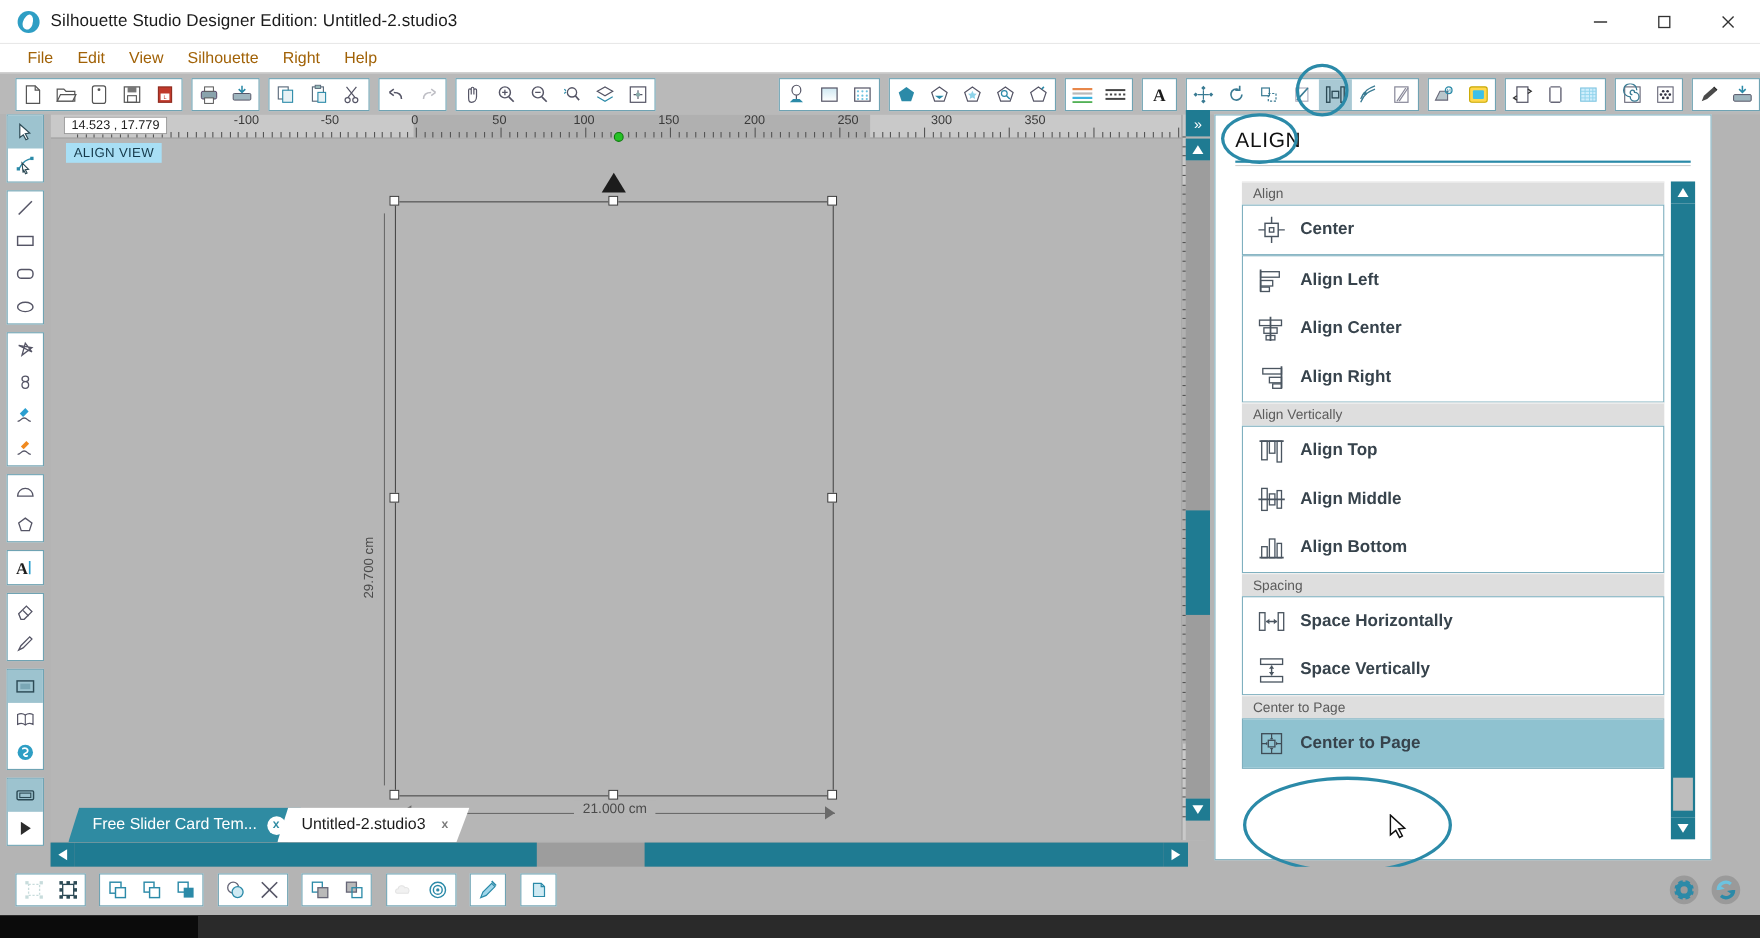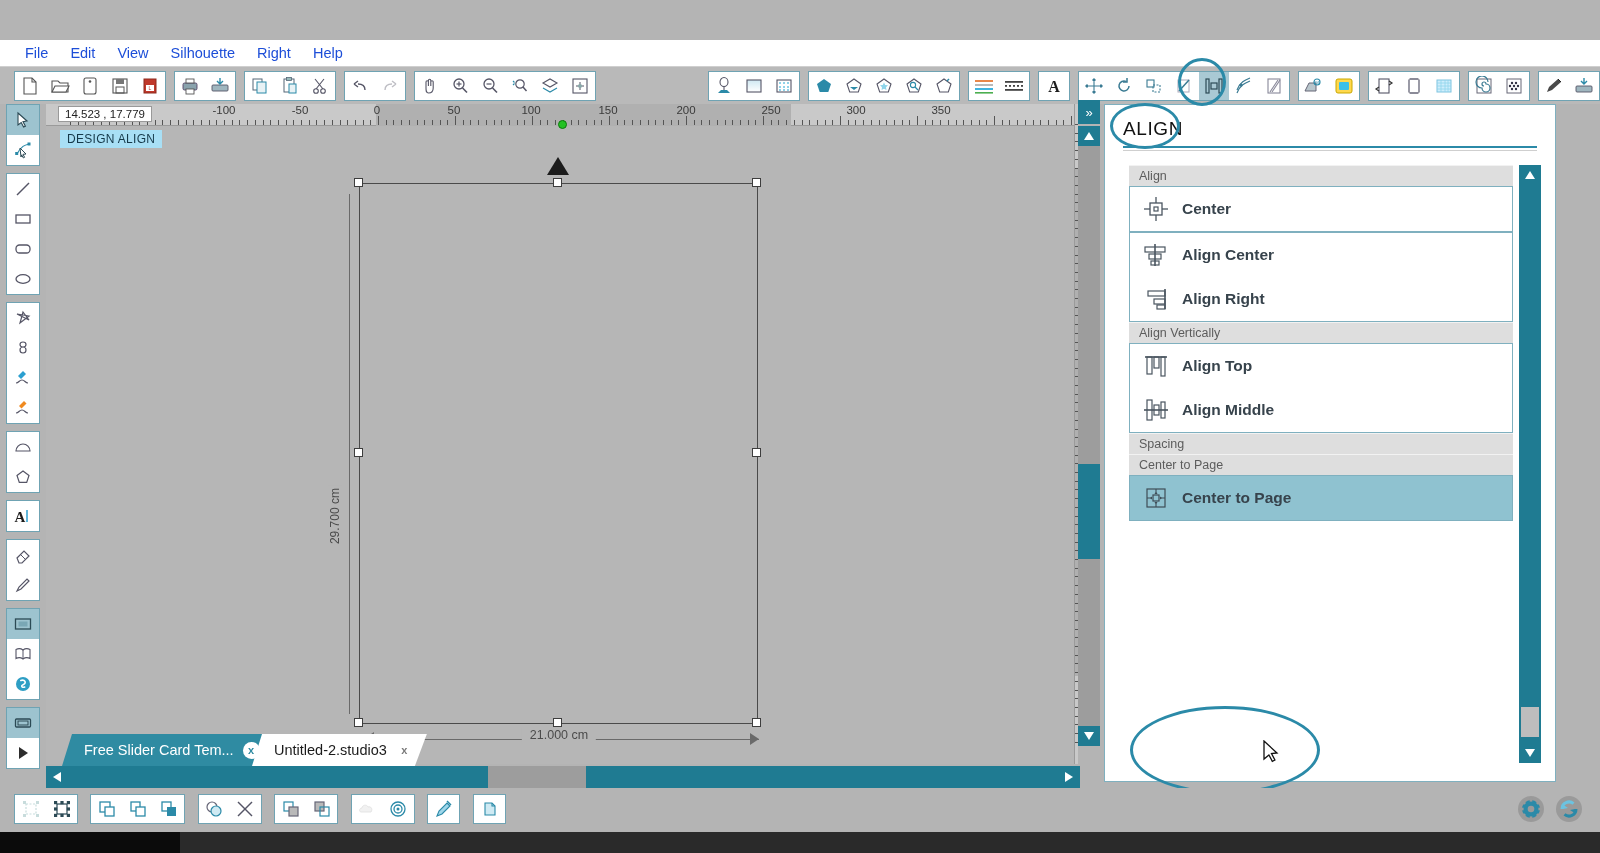--- a/index.html
+++ b/index.html
@@ -32,21 +32,21 @@
     width: 58px; height: 40px; display: flex; align-items: center; justify-content: center;
     color: #333; font-size: 15px;
   }
   .win-btn svg { display: block; }
 
   
   .menubar {
     position: absolute; left: 0; top: 40px; width: 1600px; height: 26px;
     background: #ffffff; display: flex; align-items: center; padding-left: 14px;
   }
-  .menu-item { font-size: 14.5px; color: #1d4ed8; padding: 2px 11px; cursor: default; }
+  .menu-item { font-size: 14.5px; color: #a16207; padding: 2px 11px; cursor: default; }
 
   
   .toolbar {
     position: absolute; left: 0; top: 66px; width: 1600px; height: 38px;
     background: #b9b9b9; border-top: 1px solid #cfcfcf;
     display: flex; align-items: center;
   }
   .tgroup {
     display: flex; align-items: center; height: 30px;
     border: 1px solid #6fa3b3; background: #ffffff; margin-left: 8px;
@@ -293,20 +293,42 @@
   .bbtn.dis { opacity: .4; }
   .bottom-right-icons { position: absolute; right: 16px; top: 6px; display: flex; gap: 8px; }
   .taskbar { position: absolute; left: 0; top: 832px; width: 1600px; height: 21px; background: #0b0b0b; }
   .taskbar .tb-seg { position:absolute; left:180px; top:0; width:1420px; height:21px; background:#2a2a2a; }
 </style>
 </head>
 <body>
 
 <div id="app">
 
+  <div class="titlebar">
+    <div class="title-logo"></div>
+    <div class="title-text">Silhouette Studio Designer Edition: Untitled-2.studio3</div>
+    <div class="win-btns">
+      <div class="win-btn">
+        <svg width="16" height="16" viewBox="0 0 16 16">
+            <line x1="2" y1="8" x2="14" y2="8" stroke="#333" stroke-width="1.2"></line>
+          </svg>
+      </div>
+      <div class="win-btn">
+        <svg width="16" height="16" viewBox="0 0 16 16">
+            <rect x="3" y="3" width="10" height="10" fill="none" stroke="#333" stroke-width="1.2"></rect>
+          </svg>
+      </div>
+      <div class="win-btn">
+        <svg width="16" height="16" viewBox="0 0 16 16">
+            <line x1="3" y1="3" x2="13" y2="13" stroke="#333" stroke-width="1.2"></line>
+            <line x1="13" y1="3" x2="3" y2="13" stroke="#333" stroke-width="1.2"></line>
+          </svg>
+      </div>
+    </div>
+  </div>
 
   <div class="menubar">
     <div class="menu-item">File</div>
     <div class="menu-item">Edit</div>
     <div class="menu-item">View</div>
     <div class="menu-item">Silhouette</div>
     <div class="menu-item">Right</div>
     <div class="menu-item">Help</div>
   </div>
 
@@ -949,21 +971,21 @@
           <div class="ruler-tick" style="left:986.5px;height:5px;"></div>
           <div class="ruler-tick" style="left:994.2px;height:5px;"></div>
           <div class="ruler-tick" style="left:1001.9px;height:5px;"></div>
           <div class="ruler-tick" style="left:1009.6px;height:5px;"></div>
           <div class="ruler-tick" style="left:1017.3px;height:5px;"></div>
           <div class="ruler-tick" style="left:1025.0px;height:9px;"></div>
         </div>
       <div class="green-dot" style="left:512px; top:16px;"></div>
     </div>
     <div class="coord-box">14.523 , 17.779</div>
-    <div class="designview">DESIGN ALIGN</div>
+    <div class="designview">ALIGN VIEW</div>
 
     <div class="ruler-v">
       <div class="active-zone" style="top:64px; height:508px;"></div>
       <div class="rv-num" style="left:4px; top:64px;">0</div>
       <div class="rv-num" style="left:4px; top:150px;">50</div>
       <div class="rv-num" style="left:4px; top:237px;">100</div>
       <div class="rv-num" style="left:4px; top:324px;">150</div>
       <div class="rv-num" style="left:4px; top:412px;">200</div>
       <div class="rv-num" style="left:4px; top:500px;">250</div>
       <div class="rv-num" style="left:4px; top:588px;">300</div>
@@ -1111,20 +1133,29 @@
             <line x1="14" y1="1" x2="14" y2="7" stroke="#4a5560" stroke-width="1.3"></line>
             <line x1="14" y1="19" x2="14" y2="25" stroke="#4a5560" stroke-width="1.3"></line>
           </svg>
           <span class="rl">Center</span>
         </div>
       </div>
 
       <div class="sec-body">
         <div class="align-row">
           <svg width="28" height="26" viewBox="0 0 28 26">
+            <line x1="4" y1="3" x2="4" y2="23" stroke="#4a5560" stroke-width="1.6"></line>
+            <rect x="4" y="5" width="17" height="5" fill="none" stroke="#4a5560" stroke-width="1.2"></rect>
+            <rect x="4" y="13" width="11" height="5" fill="none" stroke="#4a5560" stroke-width="1.2"></rect>
+            <rect x="4" y="19" width="8" height="4" fill="none" stroke="#4a5560" stroke-width="1.2"></rect>
+          </svg>
+          <span class="rl">Align Left</span>
+        </div>
+        <div class="align-row">
+          <svg width="28" height="26" viewBox="0 0 28 26">
             <line x1="13" y1="2" x2="13" y2="24" stroke="#4a5560" stroke-width="1.6"></line>
             <rect x="3" y="5" width="20" height="5" fill="none" stroke="#4a5560" stroke-width="1.2"></rect>
             <rect x="7" y="12" width="12" height="5" fill="none" stroke="#4a5560" stroke-width="1.2"></rect>
             <rect x="9" y="19" width="8" height="4" fill="none" stroke="#4a5560" stroke-width="1.2"></rect>
           </svg>
           <span class="rl">Align Center</span>
         </div>
         <div class="align-row">
           <svg width="28" height="26" viewBox="0 0 28 26">
             <line x1="23" y1="3" x2="23" y2="23" stroke="#4a5560" stroke-width="1.6"></line>
@@ -1149,23 +1180,52 @@
         </div>
         <div class="align-row">
           <svg width="28" height="26" viewBox="0 0 28 26">
             <line x1="2" y1="13" x2="26" y2="13" stroke="#4a5560" stroke-width="1.6"></line>
             <rect x="5" y="3" width="5" height="20" fill="none" stroke="#4a5560" stroke-width="1.2"></rect>
             <rect x="12" y="8" width="5" height="10" fill="none" stroke="#4a5560" stroke-width="1.2"></rect>
             <rect x="19" y="5" width="4" height="16" fill="none" stroke="#4a5560" stroke-width="1.2"></rect>
           </svg>
           <span class="rl">Align Middle</span>
         </div>
+        <div class="align-row">
+          <svg width="28" height="26" viewBox="0 0 28 26">
+            <line x1="3" y1="22" x2="25" y2="22" stroke="#4a5560" stroke-width="1.6"></line>
+            <rect x="5" y="12" width="5" height="10" fill="none" stroke="#4a5560" stroke-width="1.2"></rect>
+            <rect x="12" y="5" width="5" height="17" fill="none" stroke="#4a5560" stroke-width="1.2"></rect>
+            <rect x="19" y="9" width="4" height="13" fill="none" stroke="#4a5560" stroke-width="1.2"></rect>
+          </svg>
+          <span class="rl">Align Bottom</span>
+        </div>
       </div>
 
       <div class="sec-header">Spacing</div>
+      <div class="sec-body">
+        <div class="align-row">
+          <svg width="28" height="26" viewBox="0 0 28 26">
+            <rect x="3" y="5" width="5" height="16" fill="none" stroke="#4a5560" stroke-width="1.2"></rect>
+            <rect x="20" y="5" width="5" height="16" fill="none" stroke="#4a5560" stroke-width="1.2"></rect>
+            <line x1="9" y1="13" x2="19" y2="13" stroke="#4a5560" stroke-width="1.3"></line>
+            <path d="M9 13l3-2.4v4.8zM19 13l-3-2.4v4.8z" fill="#4a5560"></path>
+          </svg>
+          <span class="rl">Space Horizontally</span>
+        </div>
+        <div class="align-row">
+          <svg width="28" height="26" viewBox="0 0 28 26">
+            <rect x="4" y="3" width="20" height="5" fill="none" stroke="#4a5560" stroke-width="1.2"></rect>
+            <rect x="4" y="19" width="20" height="5" fill="none" stroke="#4a5560" stroke-width="1.2"></rect>
+            <line x1="14" y1="9" x2="14" y2="18" stroke="#4a5560" stroke-width="1.3"></line>
+            <path d="M14 9l-2.4 3h4.8zM14 18l-2.4-3h4.8z" fill="#4a5560"></path>
+          </svg>
+          <span class="rl">Space Vertically</span>
+        </div>
+      </div>
 
       <div class="sec-header">Center to Page</div>
       <div class="sec-body">
         <div class="align-row sel">
           <svg width="28" height="26" viewBox="0 0 28 26">
             <rect x="5" y="4" width="18" height="18" fill="none" stroke="#3f4c56" stroke-width="1.2"></rect>
             <rect x="11" y="10" width="6" height="6" fill="none" stroke="#3f4c56" stroke-width="1.2"></rect>
             <path d="M5 13h5M18 13h5M14 4v5M14 17v5" stroke="#3f4c56" stroke-width="1.1"></path>
             <path d="M8 13l2-1.6v3.2zM20 13l-2-1.6v3.2zM14 7l-1.6 2h3.2zM14 19l-1.6-2h3.2z" fill="#3f4c56"></path>
           </svg>

